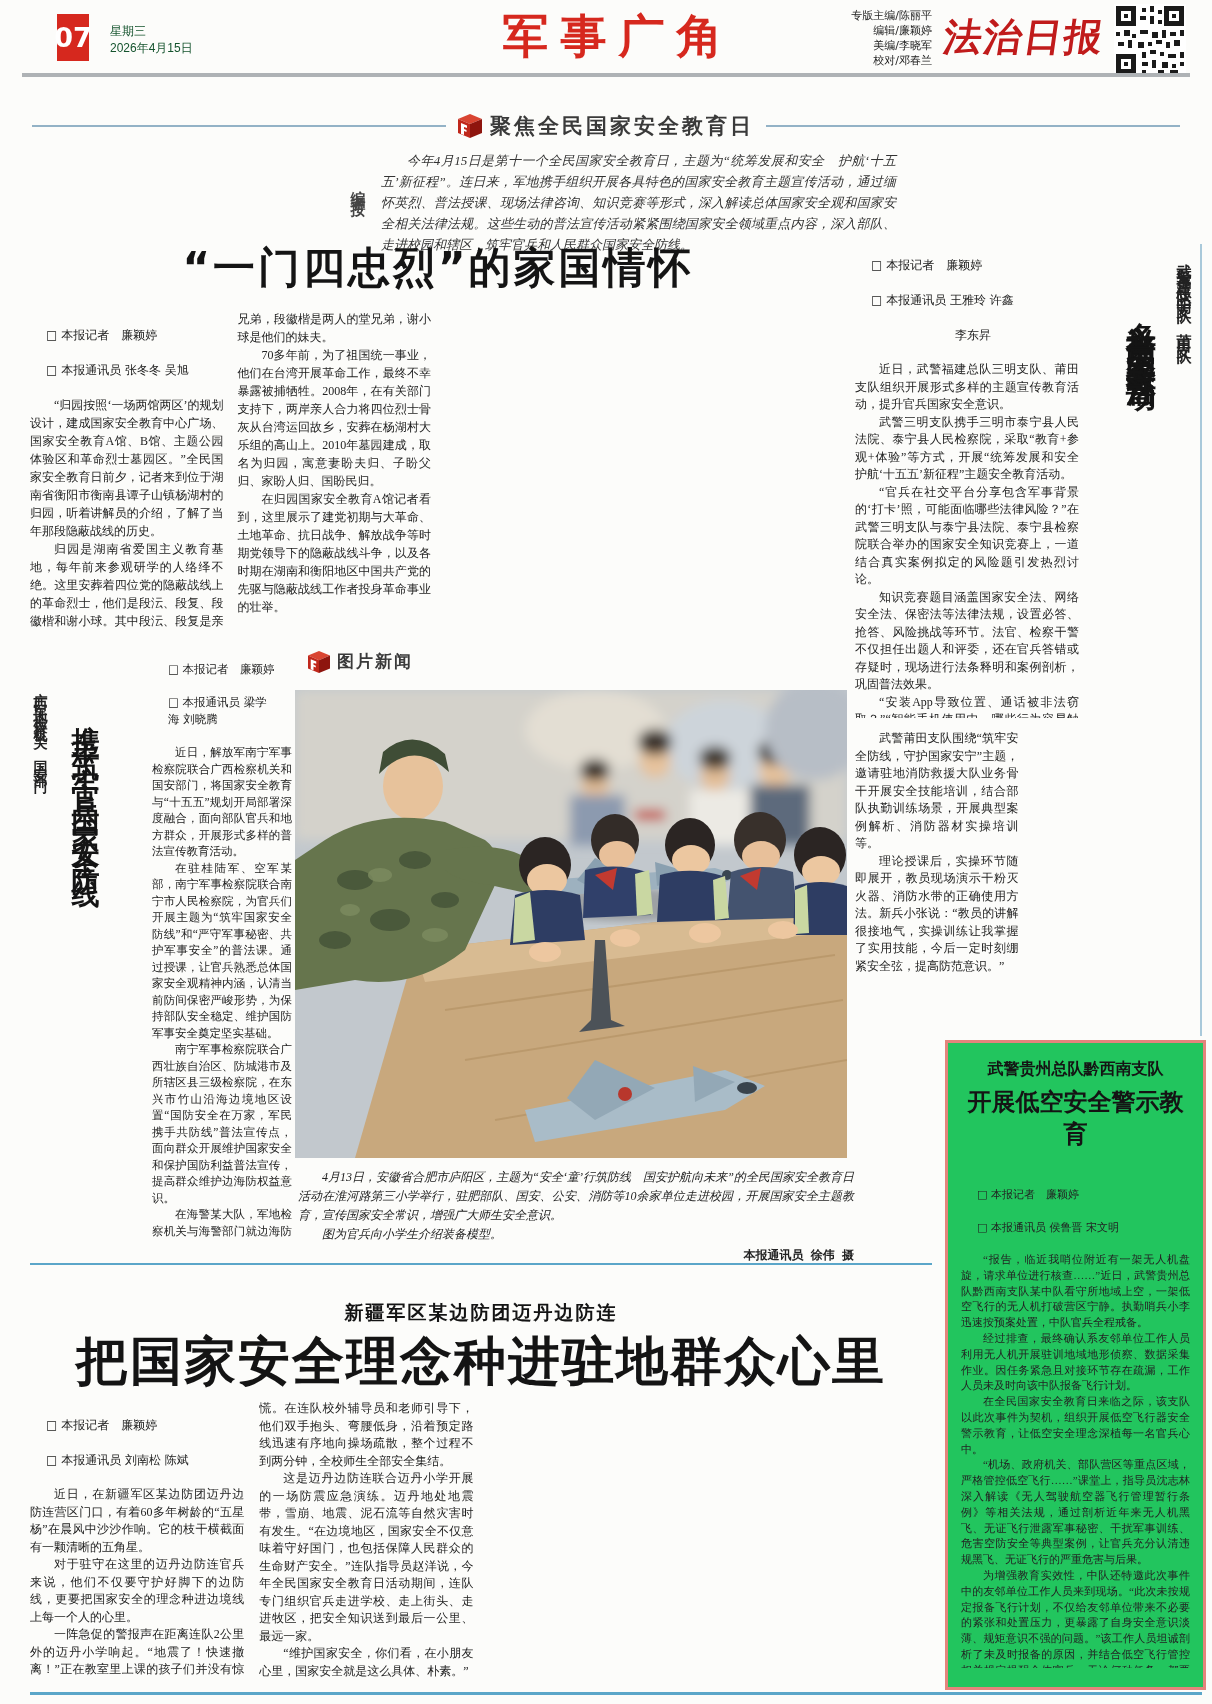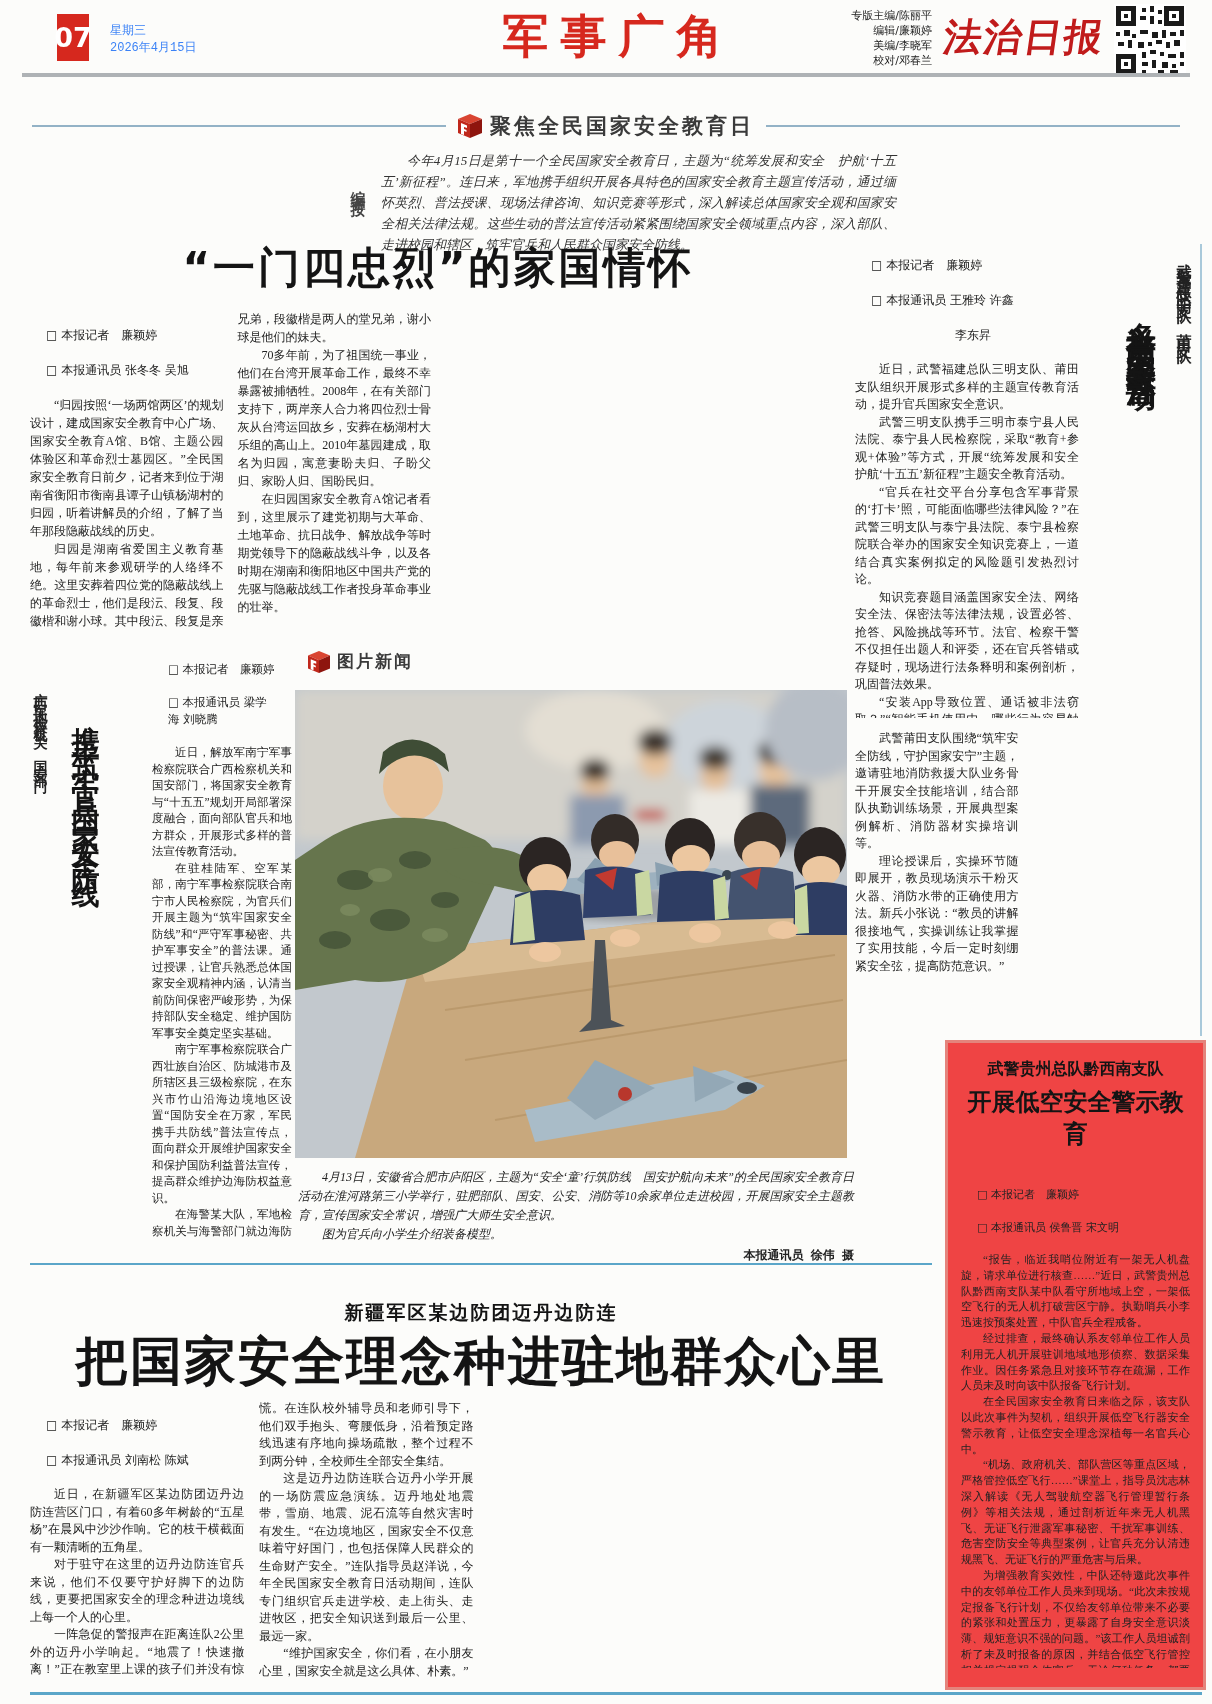--- a/index.html
+++ b/index.html
@@ -3,22 +3,22 @@
 <meta charset="utf-8">
 <style>
   html,body{margin:0;padding:0;background:#e8e8e6;}
   .page{position:relative;width:1212px;height:1704px;margin:0 auto;background:#fcfcfa;
         font-family:"Liberation Serif","DejaVu Serif",serif;color:#222;overflow:hidden;}
 
   
   .pagenum{position:absolute;left:57px;top:14px;width:32px;height:47px;background:#d6281e;color:#fff;
            font-family:"DejaVu Sans","Liberation Sans",sans-serif;font-weight:bold;font-size:27px;
            display:flex;align-items:center;justify-content:center;}
-  .dateblock{position:absolute;left:110px;top:23px;font-family:Liberation Mono, monospace;
-             font-size:12px;line-height:17px;color:#3b82f6;}
+  .dateblock{position:absolute;left:110px;top:23px;font-family:Liberation Sans, sans-serif;
+             font-size:12px;line-height:17px;color:#14532d;}
   .section-title{position:absolute;left:0;right:0;top:6px;text-align:center;
                  font-family:"DejaVu Sans","Liberation Sans",sans-serif;font-weight:bold;
                  font-size:46px;color:#d6281e;letter-spacing:12px;padding-left:25px;}
   .credits{position:absolute;right:280px;top:8px;text-align:right;
            font-family:"DejaVu Sans","Liberation Sans",sans-serif;font-size:11px;line-height:15px;color:#222;}
   .masthead{position:absolute;left:938px;top:12px;width:172px;text-align:center;
             font-family:"DejaVu Serif","Liberation Serif",serif;font-weight:bold;font-size:38px;
             color:#c01b1b;transform:skewX(-8deg);letter-spacing:2px;}
   .qr{position:absolute;left:1114px;top:4px;width:72px;height:72px;}
   .header-rule{position:absolute;left:22px;top:73px;width:1168px;height:4px;background:#aeb2b5;}
@@ -100,21 +100,21 @@
   .xj-headline{position:absolute;left:30px;top:1327px;width:902px;text-align:center;
                font-family:"DejaVu Sans","Liberation Sans",sans-serif;font-weight:bold;
                font-size:52px;color:#141414;letter-spacing:2px;}
   .xj-body{position:absolute;left:30px;top:1400px;width:902px;height:286px;
            column-count:4;column-gap:15px;column-fill:auto;
            font-size:12px;line-height:17.5px;overflow:hidden;}
   .xj-body .byline{margin-bottom:9px;}
 
   
   .guizhou{position:absolute;left:945px;top:1040px;width:261px;height:650px;box-sizing:border-box;
-           border:3px solid #e4847c;background:#ef4444;padding:12px 13px;}
+           border:3px solid #e4847c;background:#22c55e;padding:12px 13px;}
   .gz-kicker{text-align:center;font-family:"DejaVu Sans","Liberation Sans",sans-serif;
              font-weight:bold;font-size:16px;color:#141414;margin-top:4px;}
   .gz-headline{text-align:center;font-family:"DejaVu Sans","Liberation Sans",sans-serif;
                font-weight:bold;font-size:24px;color:#141414;margin:6px 0 20px;}
   .gz-body{font-size:11px;line-height:15.8px;height:498px;overflow:hidden;}
   .gz-body .byline .byline-line{font-size:11px;line-height:17px;}
   .gz-body .byline{margin-bottom:8px;}
 </style>
 </head>
 <body>

